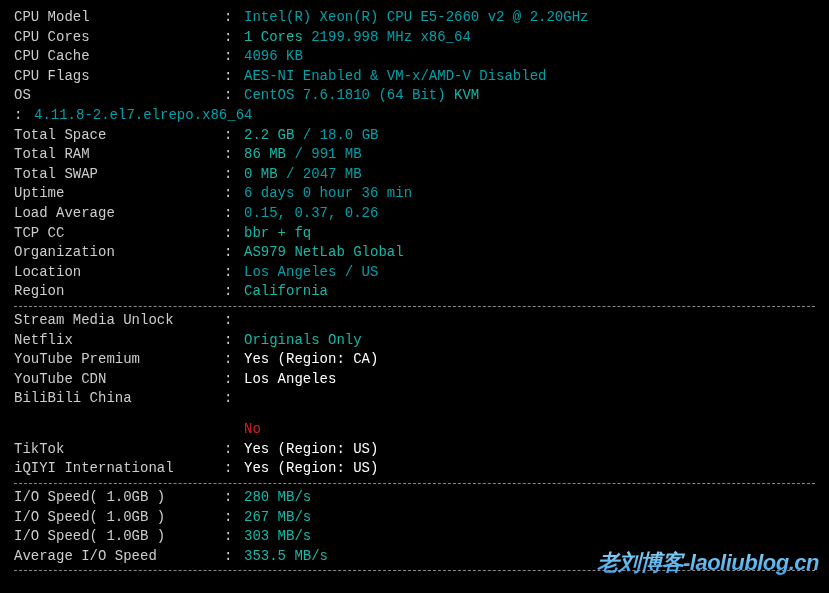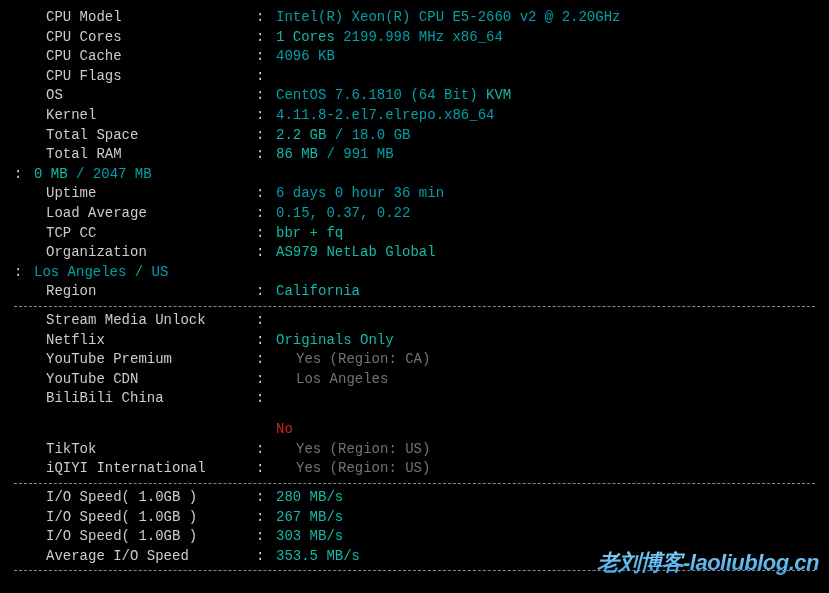--- a/index.html
+++ b/index.html
@@ -18,29 +18,28 @@
       padding: 8px 14px;
       position: relative;
     }
     .row {
       display: flex;
       white-space: pre;
     }
     .label {
       color: #ccc;
       min-width: 210px;
-      margin-left: 32px;
     }
     .colon {
       color: #ccc;
       min-width: 20px;
     }
     .cyan { color: #00a0a8; }
     .yellow { color: #14b8a6; }
-    .green { color: #737373; margin-left: 20px; }
+    .green { color: #ffffff; }
     .red { color: #d42020; margin-top: 31px; }
     .hr {
       border: none;
       border-top: 1px dashed #888;
       margin: 4px 0;
     }
     .watermark {
       position: absolute;
       right: 10px;
       bottom: 14px;
@@ -72,73 +71,75 @@
   <span class="cyan"> 2199.998 MHz x86_64</span>
 </div>
 <div class="row">
   <span class="label">CPU Cache</span>
   <span class="colon">: </span>
   <span class="cyan">4096 KB</span>
 </div>
 <div class="row">
   <span class="label">CPU Flags</span>
   <span class="colon">: </span>
+  <span class="cyan">AES-NI Enabled &amp; VM-x/AMD-V Disabled</span>
 </div>
 <div class="row">
   <span class="label">OS</span>
   <span class="colon">: </span>
   <span class="cyan">CentOS 7.6.1810 (64 Bit)</span>
   <span class="yellow"> KVM</span>
 </div>
 <div class="row">
-  <span class="label">Kernel</span>
   <span class="colon">: </span>
   <span class="cyan">4.11.8-2.el7.elrepo.x86_64</span>
 </div>
 <div class="row">
   <span class="label">Total Space</span>
   <span class="colon">: </span>
   <span class="yellow">2.2 GB</span>
   <span class="cyan"> / </span>
   <span class="cyan">18.0 GB</span>
 </div>
 <div class="row">
   <span class="label">Total RAM</span>
   <span class="colon">: </span>
   <span class="yellow">86 MB</span>
   <span class="cyan"> / </span>
   <span class="cyan">991 MB</span>
 </div>
 <div class="row">
+  <span class="label">Total SWAP</span>
   <span class="colon">: </span>
   <span class="yellow">0 MB</span>
   <span class="cyan"> / </span>
   <span class="cyan">2047 MB</span>
 </div>
 <div class="row">
   <span class="label">Uptime</span>
   <span class="colon">: </span>
   <span class="cyan">6 days 0 hour 36 min</span>
 </div>
 <div class="row">
   <span class="label">Load Average</span>
   <span class="colon">: </span>
-  <span class="cyan">0.15, 0.37, 0.22</span>
+  <span class="cyan">0.15, 0.37, 0.26</span>
 </div>
 <div class="row">
   <span class="label">TCP CC</span>
   <span class="colon">: </span>
   <span class="yellow">bbr + fq</span>
 </div>
 <div class="row">
   <span class="label">Organization</span>
   <span class="colon">: </span>
   <span class="yellow">AS979 NetLab Global</span>
 </div>
 <div class="row">
+  <span class="label">Location</span>
   <span class="colon">: </span>
   <span class="cyan">Los Angeles / US</span>
 </div>
 <div class="row">
   <span class="label">Region</span>
   <span class="colon">: </span>
   <span class="yellow">California</span>
 </div>
 
 <hr class="hr">

